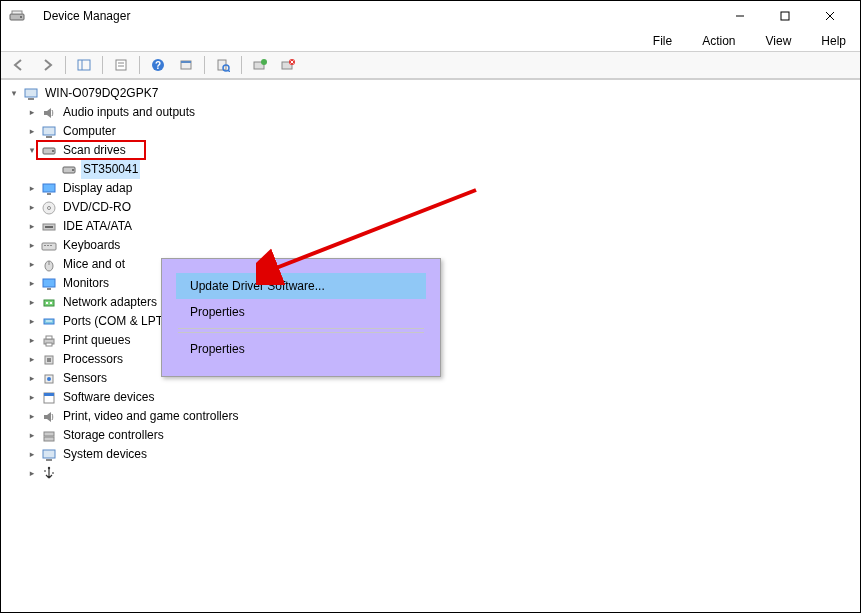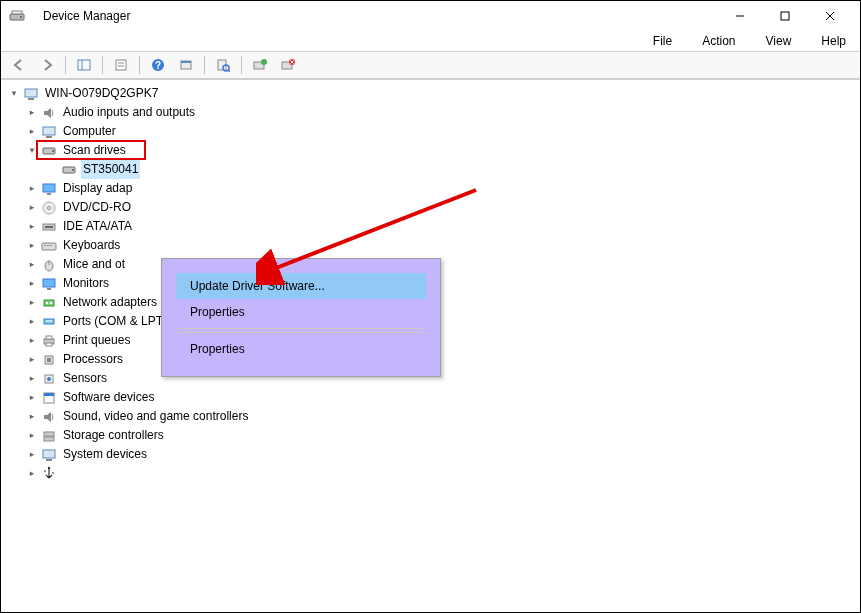--- a/index.html
+++ b/index.html
@@ -456,21 +456,21 @@
     </div>
 
     <div class="tree-row" style="padding-left:22px">
       <span class="tree-expand">▸</span>
       <span class="tree-icon">
           <svg width="16" height="16" viewBox="0 0 16 16">
             <path d="M3 6h3l4-3v10l-4-3H3z" fill="#888"></path>
             <path d="M11 5c1 1 1 5 0 6" fill="none" stroke="#888"></path>
           </svg>
         </span>
-      <span class="tree-label">Sound, video and game controllers</span>
+      <span class="tree-label">Print, video and game controllers</span>
     </div>
 
     <div class="tree-row" style="padding-left:22px">
       <span class="tree-expand">▸</span>
       <span class="tree-icon">
           <svg width="16" height="16" viewBox="0 0 16 16">
             <rect x="3" y="4" width="10" height="4" fill="#ccc" stroke="#888"></rect>
             <rect x="3" y="9" width="10" height="4" fill="#ccc" stroke="#888"></rect>
           </svg>
         </span>

